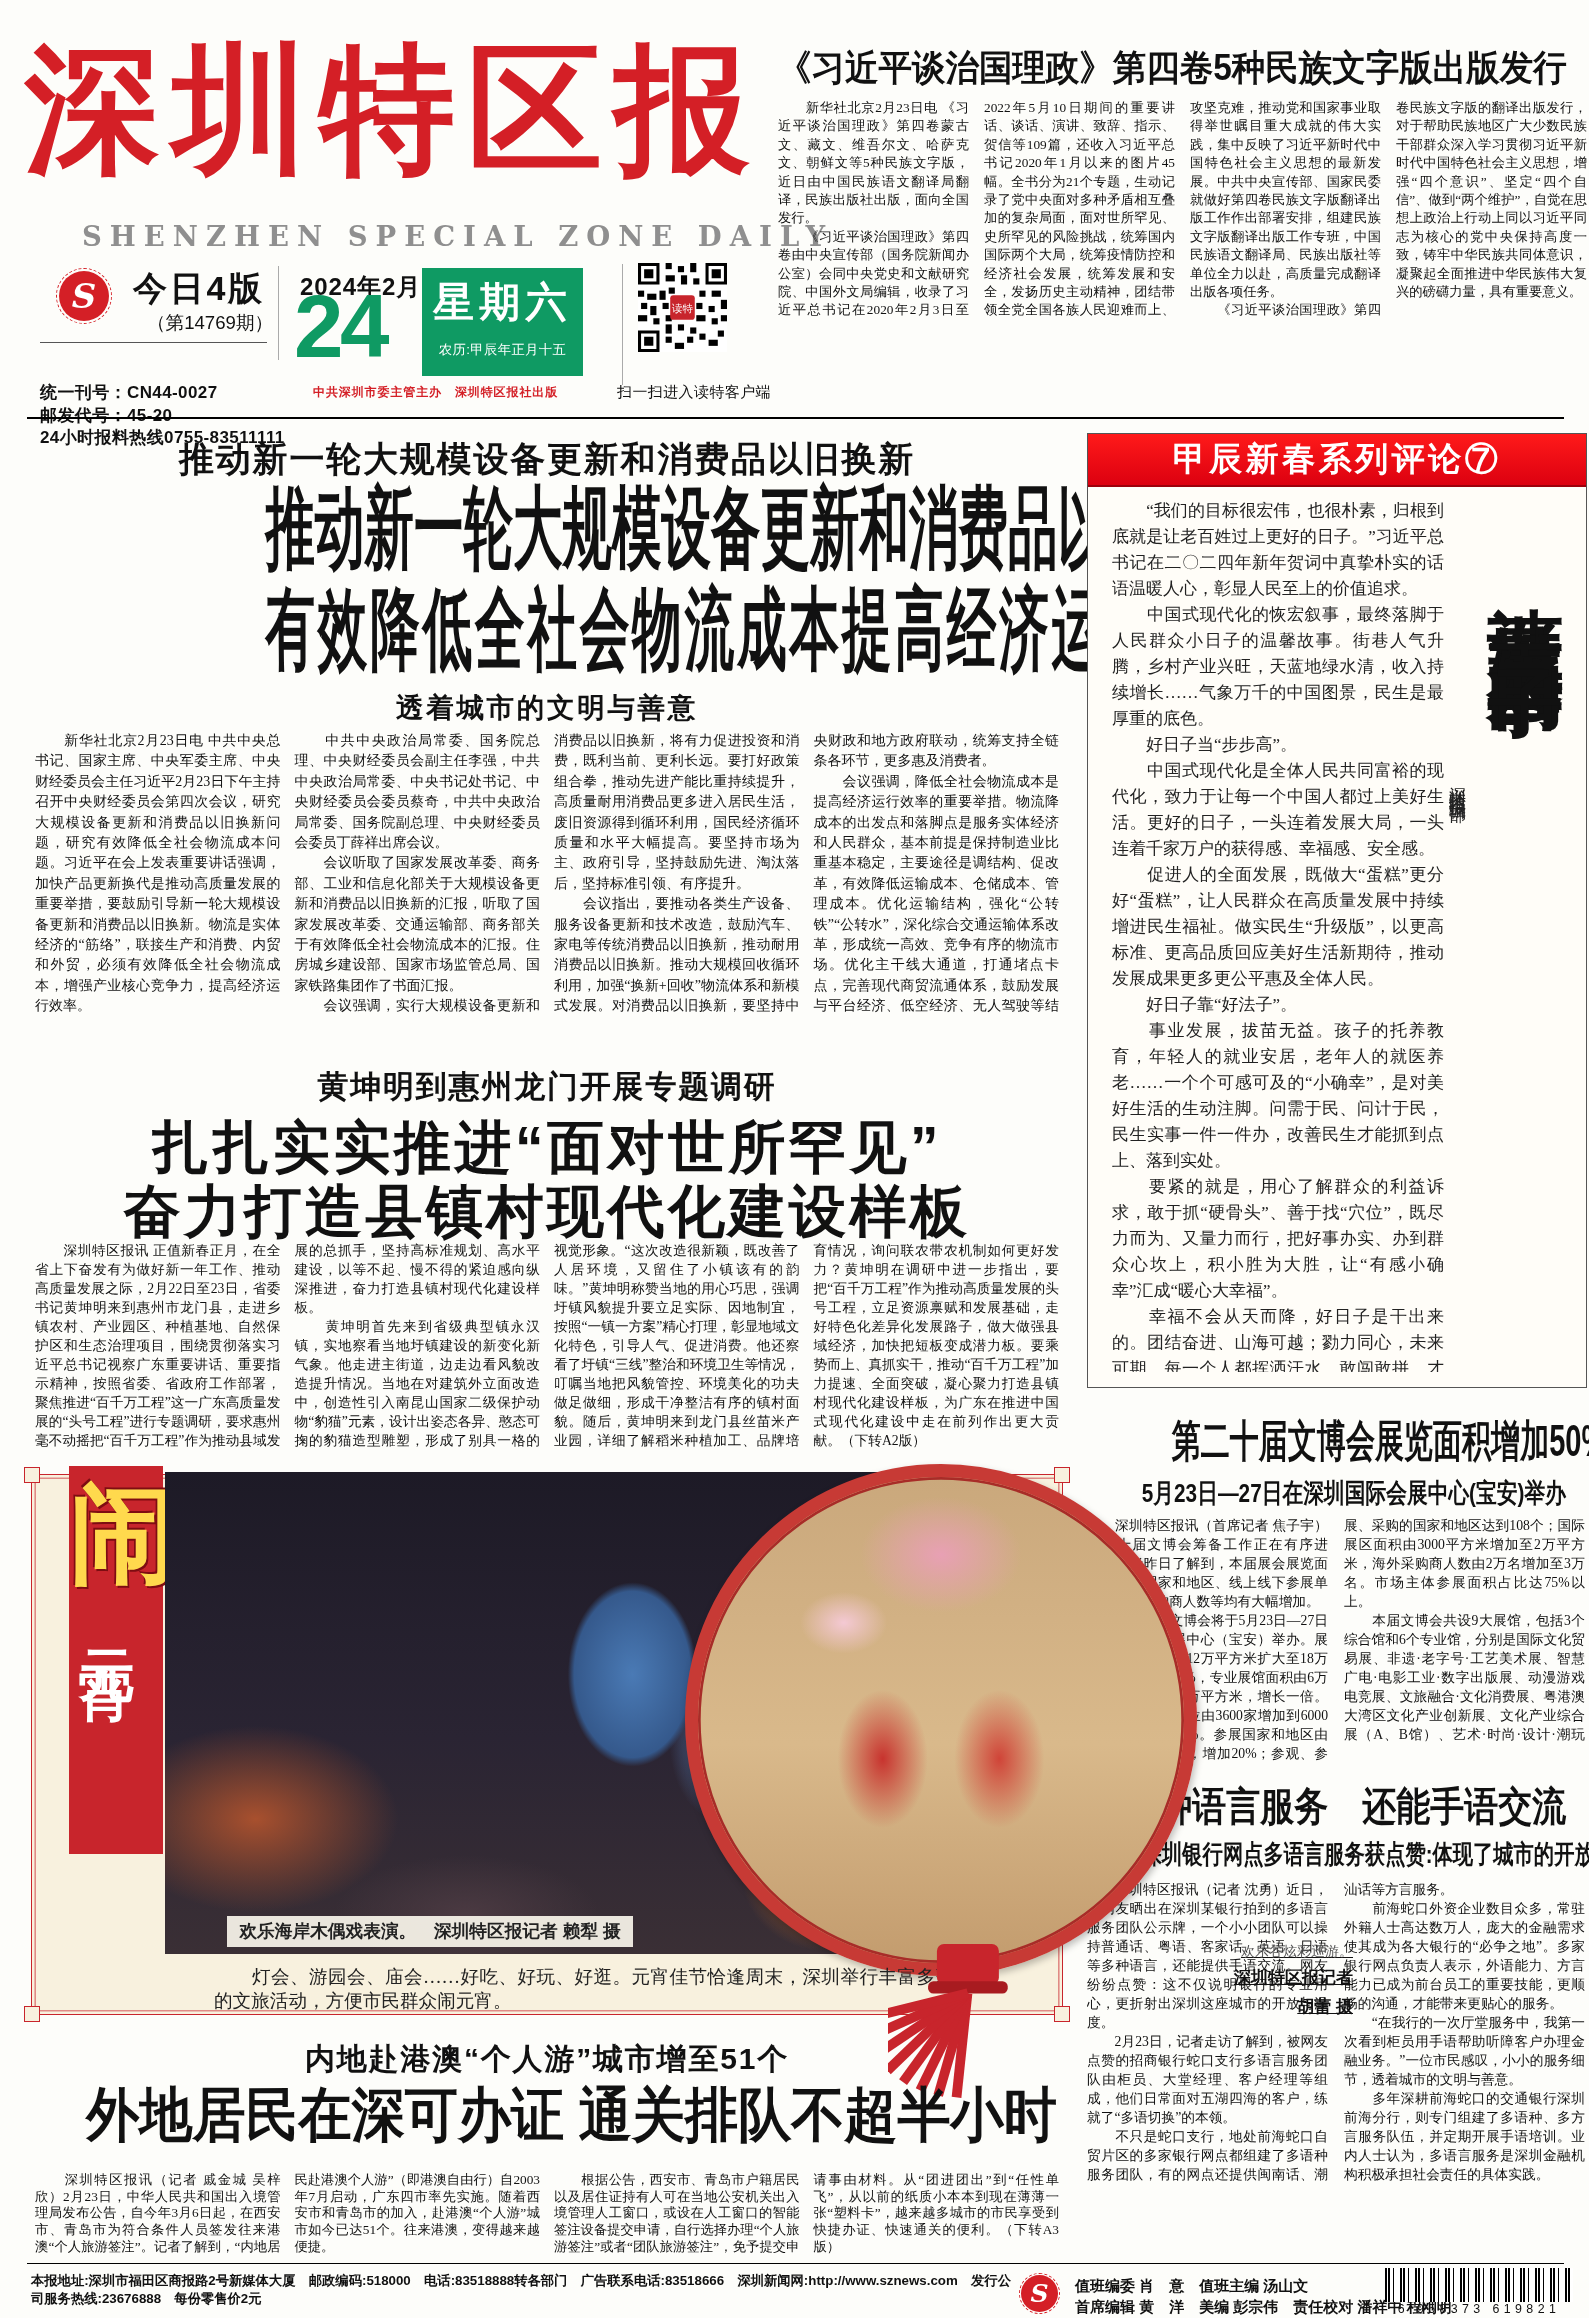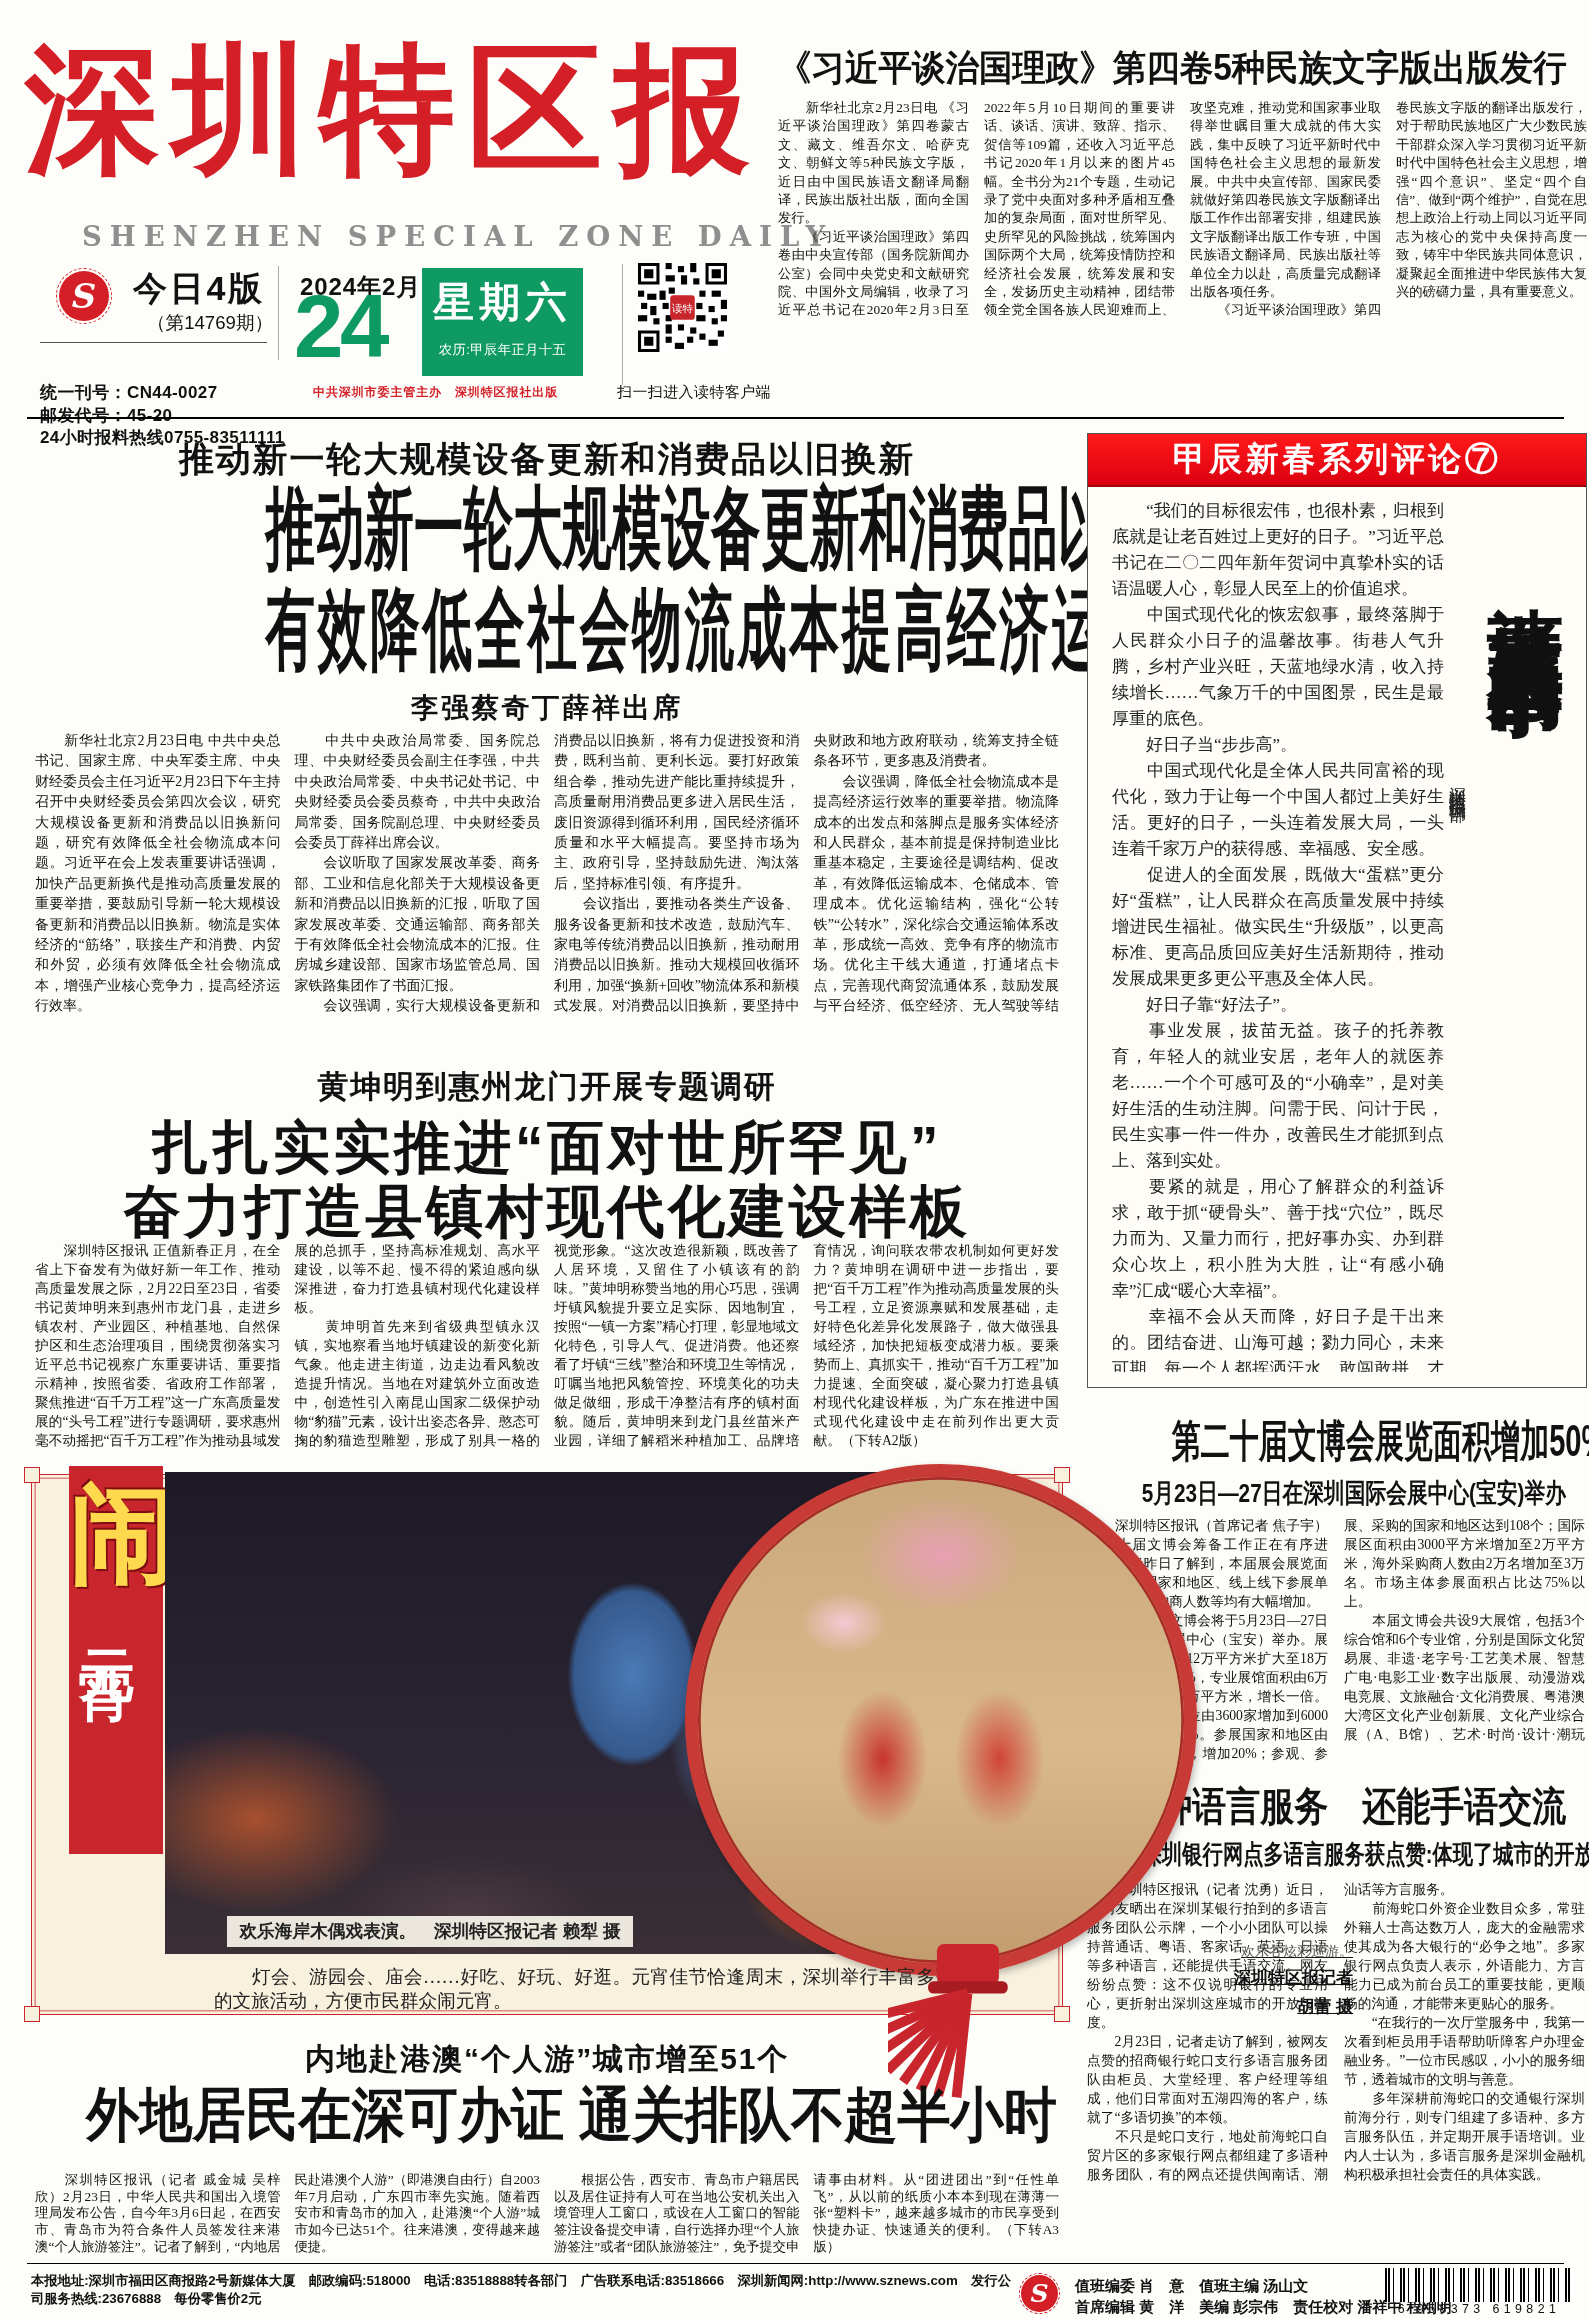--- a/index.html
+++ b/index.html
@@ -211,21 +211,21 @@
   <div class="abs" id="tr-headline">《习近平谈治国理政》第四卷5种民族文字版出版发行</div>
   <div class="abs bodytext" id="tr-body">　　新华社北京2月23日电 《习近平谈治国理政》第四卷蒙古文、藏文、维吾尔文、哈萨克文、朝鲜文等5种民族文字版，近日由中国民族语文翻译局翻译，民族出版社出版，面向全国发行。
 　　《习近平谈治国理政》第四卷由中央宣传部（国务院新闻办公室）会同中央党史和文献研究院、中国外文局编辑，收录了习近平总书记在2020年2月3日至2022年5月10日期间的重要讲话、谈话、演讲、致辞、指示、贺信等109篇，还收入习近平总书记2020年1月以来的图片45幅。全书分为21个专题，生动记录了党中央面对多种矛盾相互叠加的复杂局面，面对世所罕见、史所罕见的风险挑战，统筹国内国际两个大局，统筹疫情防控和经济社会发展，统筹发展和安全，发扬历史主动精神，团结带领全党全国各族人民迎难而上、攻坚克难，推动党和国家事业取得举世瞩目重大成就的伟大实践，集中反映了习近平新时代中国特色社会主义思想的最新发展。中共中央宣传部、国家民委就做好第四卷民族文字版翻译出版工作作出部署安排，组建民族文字版翻译出版工作专班，中国民族语文翻译局、民族出版社等单位全力以赴，高质量完成翻译出版各项任务。
 　　《习近平谈治国理政》第四卷民族文字版的翻译出版发行，对于帮助民族地区广大少数民族干部群众深入学习贯彻习近平新时代中国特色社会主义思想，增强“四个意识”、坚定“四个自信”、做到“两个维护”，自觉在思想上政治上行动上同以习近平同志为核心的党中央保持高度一致，铸牢中华民族共同体意识，凝聚起全面推进中华民族伟大复兴的磅礴力量，具有重要意义。</div>
 
   <div class="abs" id="rule-top"></div>
 
   <div class="abs center" id="lead-kicker">推动新一轮大规模设备更新和消费品以旧换新</div>
   <div class="abs center nowrap megahead" id="lead-h1">推动新一轮大规模设备更新和消费品以旧换新</div>
   <div class="abs center nowrap megahead" id="lead-h2">有效降低全社会物流成本提高经济运行效率</div>
-  <div class="abs center" id="lead-byline">李强蔡奇丁薛祥出席</div>
+  <div class="abs center" id="lead-byline">透着城市的文明与善意</div>
   <div class="abs bodytext" id="lead-body">　　新华社北京2月23日电 中共中央总书记、国家主席、中央军委主席、中央财经委员会主任习近平2月23日下午主持召开中央财经委员会第四次会议，研究大规模设备更新和消费品以旧换新问题，研究有效降低全社会物流成本问题。习近平在会上发表重要讲话强调，加快产品更新换代是推动高质量发展的重要举措，要鼓励引导新一轮大规模设备更新和消费品以旧换新。物流是实体经济的“筋络”，联接生产和消费、内贸和外贸，必须有效降低全社会物流成本，增强产业核心竞争力，提高经济运行效率。
 　　中共中央政治局常委、国务院总理、中央财经委员会副主任李强，中共中央政治局常委、中央书记处书记、中央财经委员会委员蔡奇，中共中央政治局常委、国务院副总理、中央财经委员会委员丁薛祥出席会议。
 　　会议听取了国家发展改革委、商务部、工业和信息化部关于大规模设备更新和消费品以旧换新的汇报，听取了国家发展改革委、交通运输部、商务部关于有效降低全社会物流成本的汇报。住房城乡建设部、国家市场监管总局、国家铁路集团作了书面汇报。
 　　会议强调，实行大规模设备更新和消费品以旧换新，将有力促进投资和消费，既利当前、更利长远。要打好政策组合拳，推动先进产能比重持续提升，高质量耐用消费品更多进入居民生活，废旧资源得到循环利用，国民经济循环质量和水平大幅提高。要坚持市场为主、政府引导，坚持鼓励先进、淘汰落后，坚持标准引领、有序提升。
 　　会议指出，要推动各类生产设备、服务设备更新和技术改造，鼓励汽车、家电等传统消费品以旧换新，推动耐用消费品以旧换新。推动大规模回收循环利用，加强“换新+回收”物流体系和新模式发展。对消费品以旧换新，要坚持中央财政和地方政府联动，统筹支持全链条各环节，更多惠及消费者。
 　　会议强调，降低全社会物流成本是提高经济运行效率的重要举措。物流降成本的出发点和落脚点是服务实体经济和人民群众，基本前提是保持制造业比重基本稳定，主要途径是调结构、促改革，有效降低运输成本、仓储成本、管理成本。优化运输结构，强化“公转铁”“公转水”，深化综合交通运输体系改革，形成统一高效、竞争有序的物流市场。优化主干线大通道，打通堵点卡点，完善现代商贸流通体系，鼓励发展与平台经济、低空经济、无人驾驶等结合的物流新模式。统筹规划物流枢纽，优化交通基础设施建设和重大生产力布局，大力发展临空经济、临港经济。
 　　中央财经委员会委员出席会议，中央和国家机关有关部门负责同志列席会议。</div>
 
   <div class="abs" id="comment-box">
     <div class="abs" id="comment-banner">甲辰新春系列评论⑦</div>

